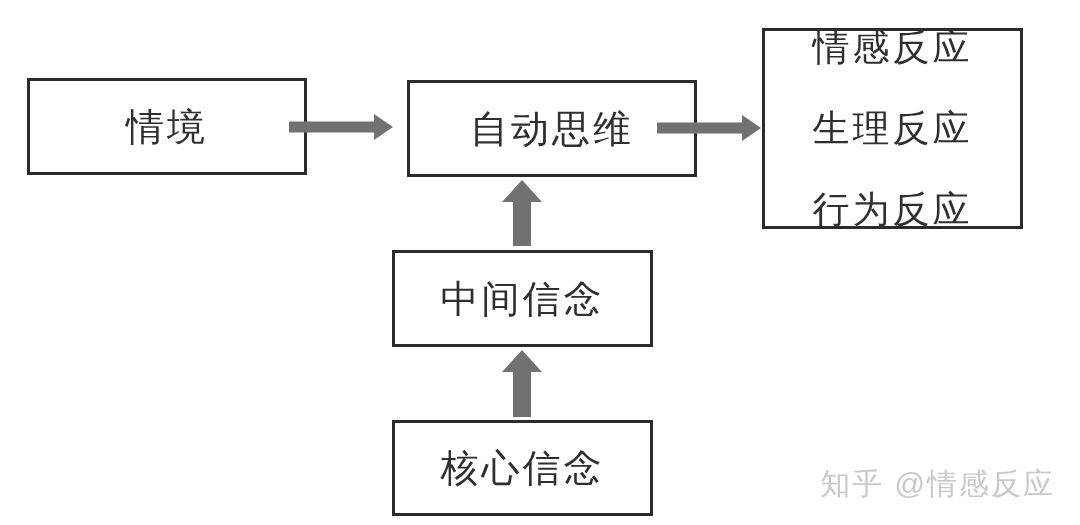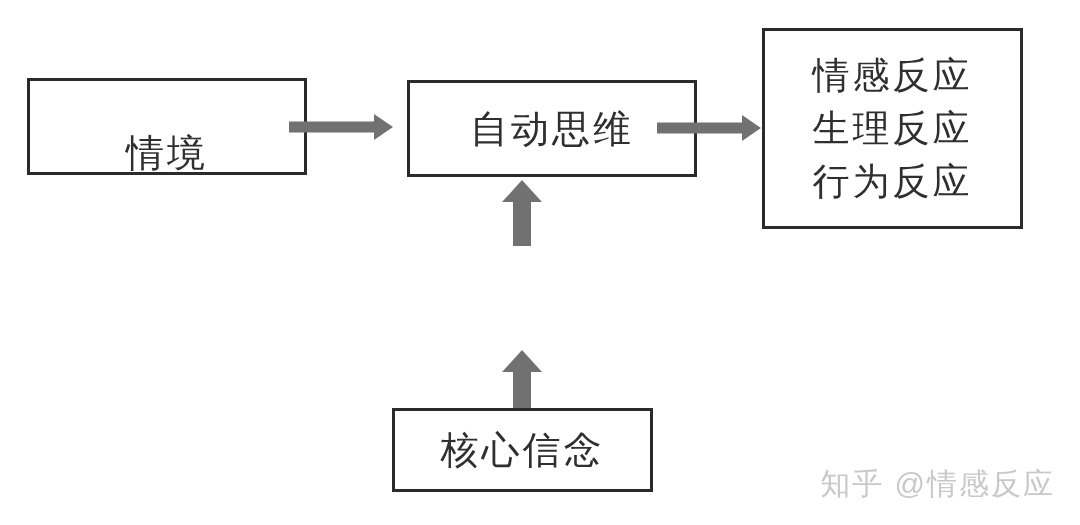--- a/index.html
+++ b/index.html
@@ -23,21 +23,21 @@
     align-items: center;
     justify-content: center;
     color: var(--text, #2f2f2f);
     font-size: 38px;
     letter-spacing: 3px;
     line-height: 1;
   }
   .node.multi {
     flex-direction: column;
     justify-content: center;
-    gap: 16px;
+    gap: 44px;
     font-size: 37px;
   }
   .node .label { white-space: nowrap; }
 
   
   .h-arrow { position: absolute; height: 28px; }
   .h-arrow .shaft {
     position: absolute; left: 0; right: 17px; top: 50%;
     transform: translateY(-50%);
     height: 11px; background: var(--arrow, #717171);
@@ -60,25 +60,25 @@
   }
   .v-arrow .head {
     position: absolute; top: 0; left: 50%;
     transform: translateX(-50%);
     width: 0; height: 0;
     border-bottom: 22px solid var(--arrow, #717171);
     border-left: 20px solid transparent;
     border-right: 20px solid transparent;
   }
 
-  #node-situation    { left: 27px;  top: 78px;  width: 280px; height: 97px; align-items: flex-end; }
+  #node-situation    { left: 27px;  top: 78px;  width: 280px; height: 97px; }
   #node-automatic    { left: 392px; top: 80px;  width: 290px; height: 97px; margin-left: 15px; }
   #node-reactions    { left: 762px; top: 28px;  width: 261px; height: 201px; }
   #node-intermediate { left: 392px; top: 250px; width: 261px; height: 97px; }
-  #node-core         { left: 392px; top: 408px; width: 261px; height: 84px; }
+  #node-core         { left: 392px; top: 420px; width: 261px; height: 96px; }
 
   #arrow-sit-auto  { left: 289px; top: 113px; width: 104px; }
   #arrow-auto-reac { left: 657px; top: 114px; width: 104px; }
   #arrow-int-auto  { left: 502px; top: 180px; height: 66px; }
   #arrow-core-int  { left: 502px; top: 350px; height: 67px; }
 
   .watermark {
     position: absolute;
     right: 25px; bottom: 20px;
     font-family: "Liberation Sans", "DejaVu Sans", sans-serif;
@@ -116,20 +116,23 @@
     <span class="label">情感反应</span>
     <span class="label">生理反应</span>
     <span class="label">行为反应</span>
   </div>
 
   <div class="v-arrow" id="arrow-int-auto">
     <div class="head"></div>
     <div class="shaft"></div>
   </div>
 
+  <div class="node" id="node-intermediate">
+    <span class="label">中间信念</span>
+  </div>
 
   <div class="v-arrow" id="arrow-core-int">
     <div class="head"></div>
     <div class="shaft"></div>
   </div>
 
   <div class="node" id="node-core">
     <span class="label">核心信念</span>
   </div>
 

